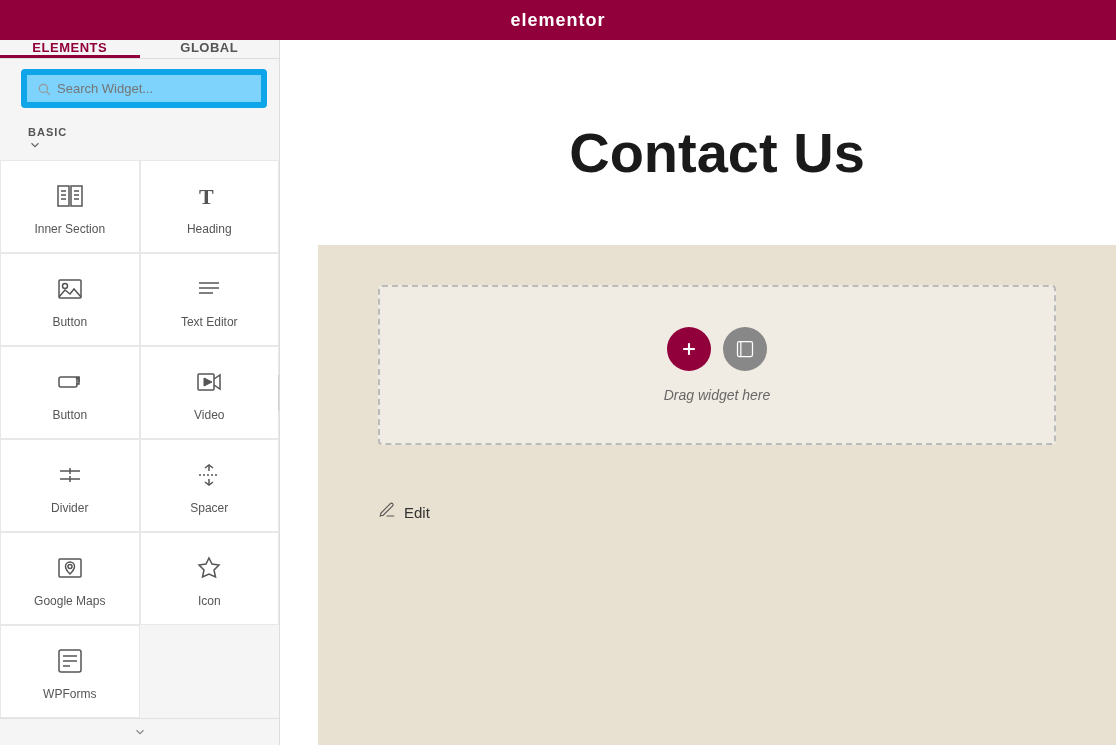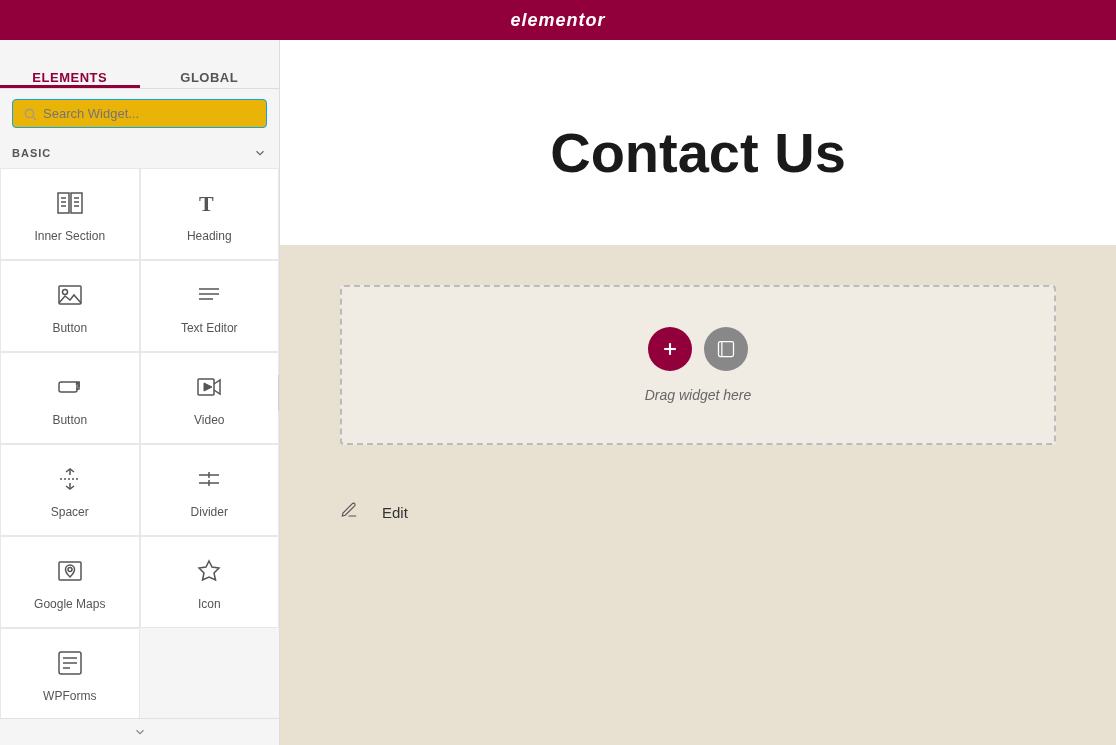--- a/index.html
+++ b/index.html
@@ -7,21 +7,20 @@
 
     
     .header {
       background-color: #92003b;
       height: 40px;
       display: flex;
       align-items: center;
       justify-content: space-between;
       padding: 0 9px;
       flex-shrink: 0;
-      font-style: italic;
     }
     .header-logo {
       color: white;
       font-size: 18px;
       font-weight: bold;
       letter-spacing: 1px;
     }
     .header-icon {
       color: white;
       cursor: pointer;
@@ -56,64 +55,65 @@
     .tab {
       flex: 1;
       text-align: center;
       padding: 0 0;
       font-size: 13px;
       font-weight: 600;
       color: #555;
       cursor: pointer;
       text-transform: uppercase;
       letter-spacing: 0.5px;
-      margin-top: 30px;
     }
     .tab.active {
       color: #92003b;
       border-bottom: 3px solid #92003b;
     }
 
     
     .search-container {
       padding: 10px 12px;
       background: #f5f5f5;
       flex-shrink: 0;
     }
     .search-input-wrapper {
       display: flex;
       align-items: center;
-      background: #eab308;
-      border: 1px solid #0ea5e9;
+      background: #7dd3fc;
+      border: 6px solid #0ea5e9;
       border-radius: 4px;
       padding: 6px 10px;
+      margin-left: 9px;
     }
     .search-input-wrapper svg { width: 14px; height: 14px; fill: #999; margin-right: 6px; flex-shrink: 0; }
     .search-input {
       border: none;
       outline: none;
       font-size: 13px;
       color: #555;
       width: 100%;
       background: transparent;
     }
 
     
     .section-label {
       display: flex;
-      align-items: center;
+      align-items: flex-start;
       justify-content: space-between;
-      padding: 8px 12px;
+      padding: 8px 28px;
       font-size: 11px;
       font-weight: 700;
       color: #555;
       text-transform: uppercase;
       letter-spacing: 1px;
       background: #f5f5f5;
       flex-shrink: 0;
+      flex-direction: column;
     }
     .section-label svg { width: 14px; height: 14px; fill: #666; }
 
     
     .widgets-grid {
       display: grid;
       grid-template-columns: 1fr 1fr;
       gap: 0;
       overflow-y: auto;
       flex: 1;
@@ -152,20 +152,21 @@
       cursor: pointer;
       z-index: 10;
     }
 
     
     .content-area {
       flex: 1;
       background: #e8e0d0;
       overflow-y: auto;
       position: relative;
+      margin-left: 38px;
     }
 
     
     .page-content {
       background: white;
       padding: 60px 80px 40px;
     }
     .page-title {
       font-size: 56px;
       font-weight: 900;
@@ -221,21 +222,21 @@
       font-size: 14px;
       color: #666;
       font-style: italic;
     }
 
     
     .edit-bar {
       padding: 16px 60px;
       display: flex;
       align-items: center;
-      gap: 24px;
+      gap: 8px;
     }
     .edit-icon svg { width: 18px; height: 18px; stroke: #555; fill: none; stroke-width: 1.5; }
     .edit-label {
       font-size: 15px;
       color: #333;
     }
 
     
     .sidebar-scroll-arrow {
       flex-shrink: 0;
@@ -365,40 +366,40 @@
             <polyline points="19,11 25,7 25,21 19,17" stroke="#555" stroke-width="1.5" fill="none"></polyline>
             <polygon points="9,10 17,14 9,18" stroke="#555" stroke-width="1" fill="#555"></polygon>
           </svg>
         </div>
         <span class="widget-label">Video</span>
       </div>
 
       <div class="widget-item">
         <div class="widget-icon">
           <svg viewBox="0 0 28 28" xmlns="http://www.w3.org/2000/svg">
+            <line x1="4" y1="10" x2="24" y2="10" stroke="#555" stroke-width="1.5"></line>
+            <line x1="14" y1="7" x2="14" y2="13" stroke="#555" stroke-width="1.5"></line>
+            <line x1="4" y1="18" x2="24" y2="18" stroke="#555" stroke-width="1.5"></line>
+            <line x1="14" y1="15" x2="14" y2="21" stroke="#555" stroke-width="1.5"></line>
+          </svg>
+        </div>
+        <span class="widget-label">Divider</span>
+      </div>
+
+      <div class="widget-item">
+        <div class="widget-icon">
+          <svg viewBox="0 0 28 28" xmlns="http://www.w3.org/2000/svg">
             <line x1="14" y1="4" x2="14" y2="10" stroke="#555" stroke-width="1.5"></line>
             <polyline points="10,7 14,4 18,7" stroke="#555" stroke-width="1.5" fill="none"></polyline>
             <line x1="14" y1="18" x2="14" y2="24" stroke="#555" stroke-width="1.5"></line>
             <polyline points="10,21 14,24 18,21" stroke="#555" stroke-width="1.5" fill="none"></polyline>
             <line x1="4" y1="14" x2="24" y2="14" stroke="#555" stroke-width="1.5" stroke-dasharray="2,2"></line>
           </svg>
         </div>
         <span class="widget-label">Spacer</span>
-      </div>
-
-      <div class="widget-item">
-        <div class="widget-icon">
-          <svg viewBox="0 0 28 28" xmlns="http://www.w3.org/2000/svg">
-            <line x1="4" y1="10" x2="24" y2="10" stroke="#555" stroke-width="1.5"></line>
-            <line x1="14" y1="7" x2="14" y2="13" stroke="#555" stroke-width="1.5"></line>
-            <line x1="4" y1="18" x2="24" y2="18" stroke="#555" stroke-width="1.5"></line>
-            <line x1="14" y1="15" x2="14" y2="21" stroke="#555" stroke-width="1.5"></line>
-          </svg>
-        </div>
-        <span class="widget-label">Divider</span>
       </div>
 
       <div class="widget-item">
         <div class="widget-icon">
           <svg viewBox="0 0 28 28" xmlns="http://www.w3.org/2000/svg">
             <rect x="3" y="5" width="22" height="18" rx="1" stroke="#555" stroke-width="1.5" fill="none"></rect>
             <path d="M14 8 C11.5 8 9.5 10 9.5 12.5 C9.5 15.5 14 20 14 20 C14 20 18.5 15.5 18.5 12.5 C18.5 10 16.5 8 14 8 Z" stroke="#555" stroke-width="1.5" fill="none"></path>
             <circle cx="14" cy="12.5" r="2" stroke="#555" stroke-width="1.5" fill="none"></circle>
           </svg>
         </div>

